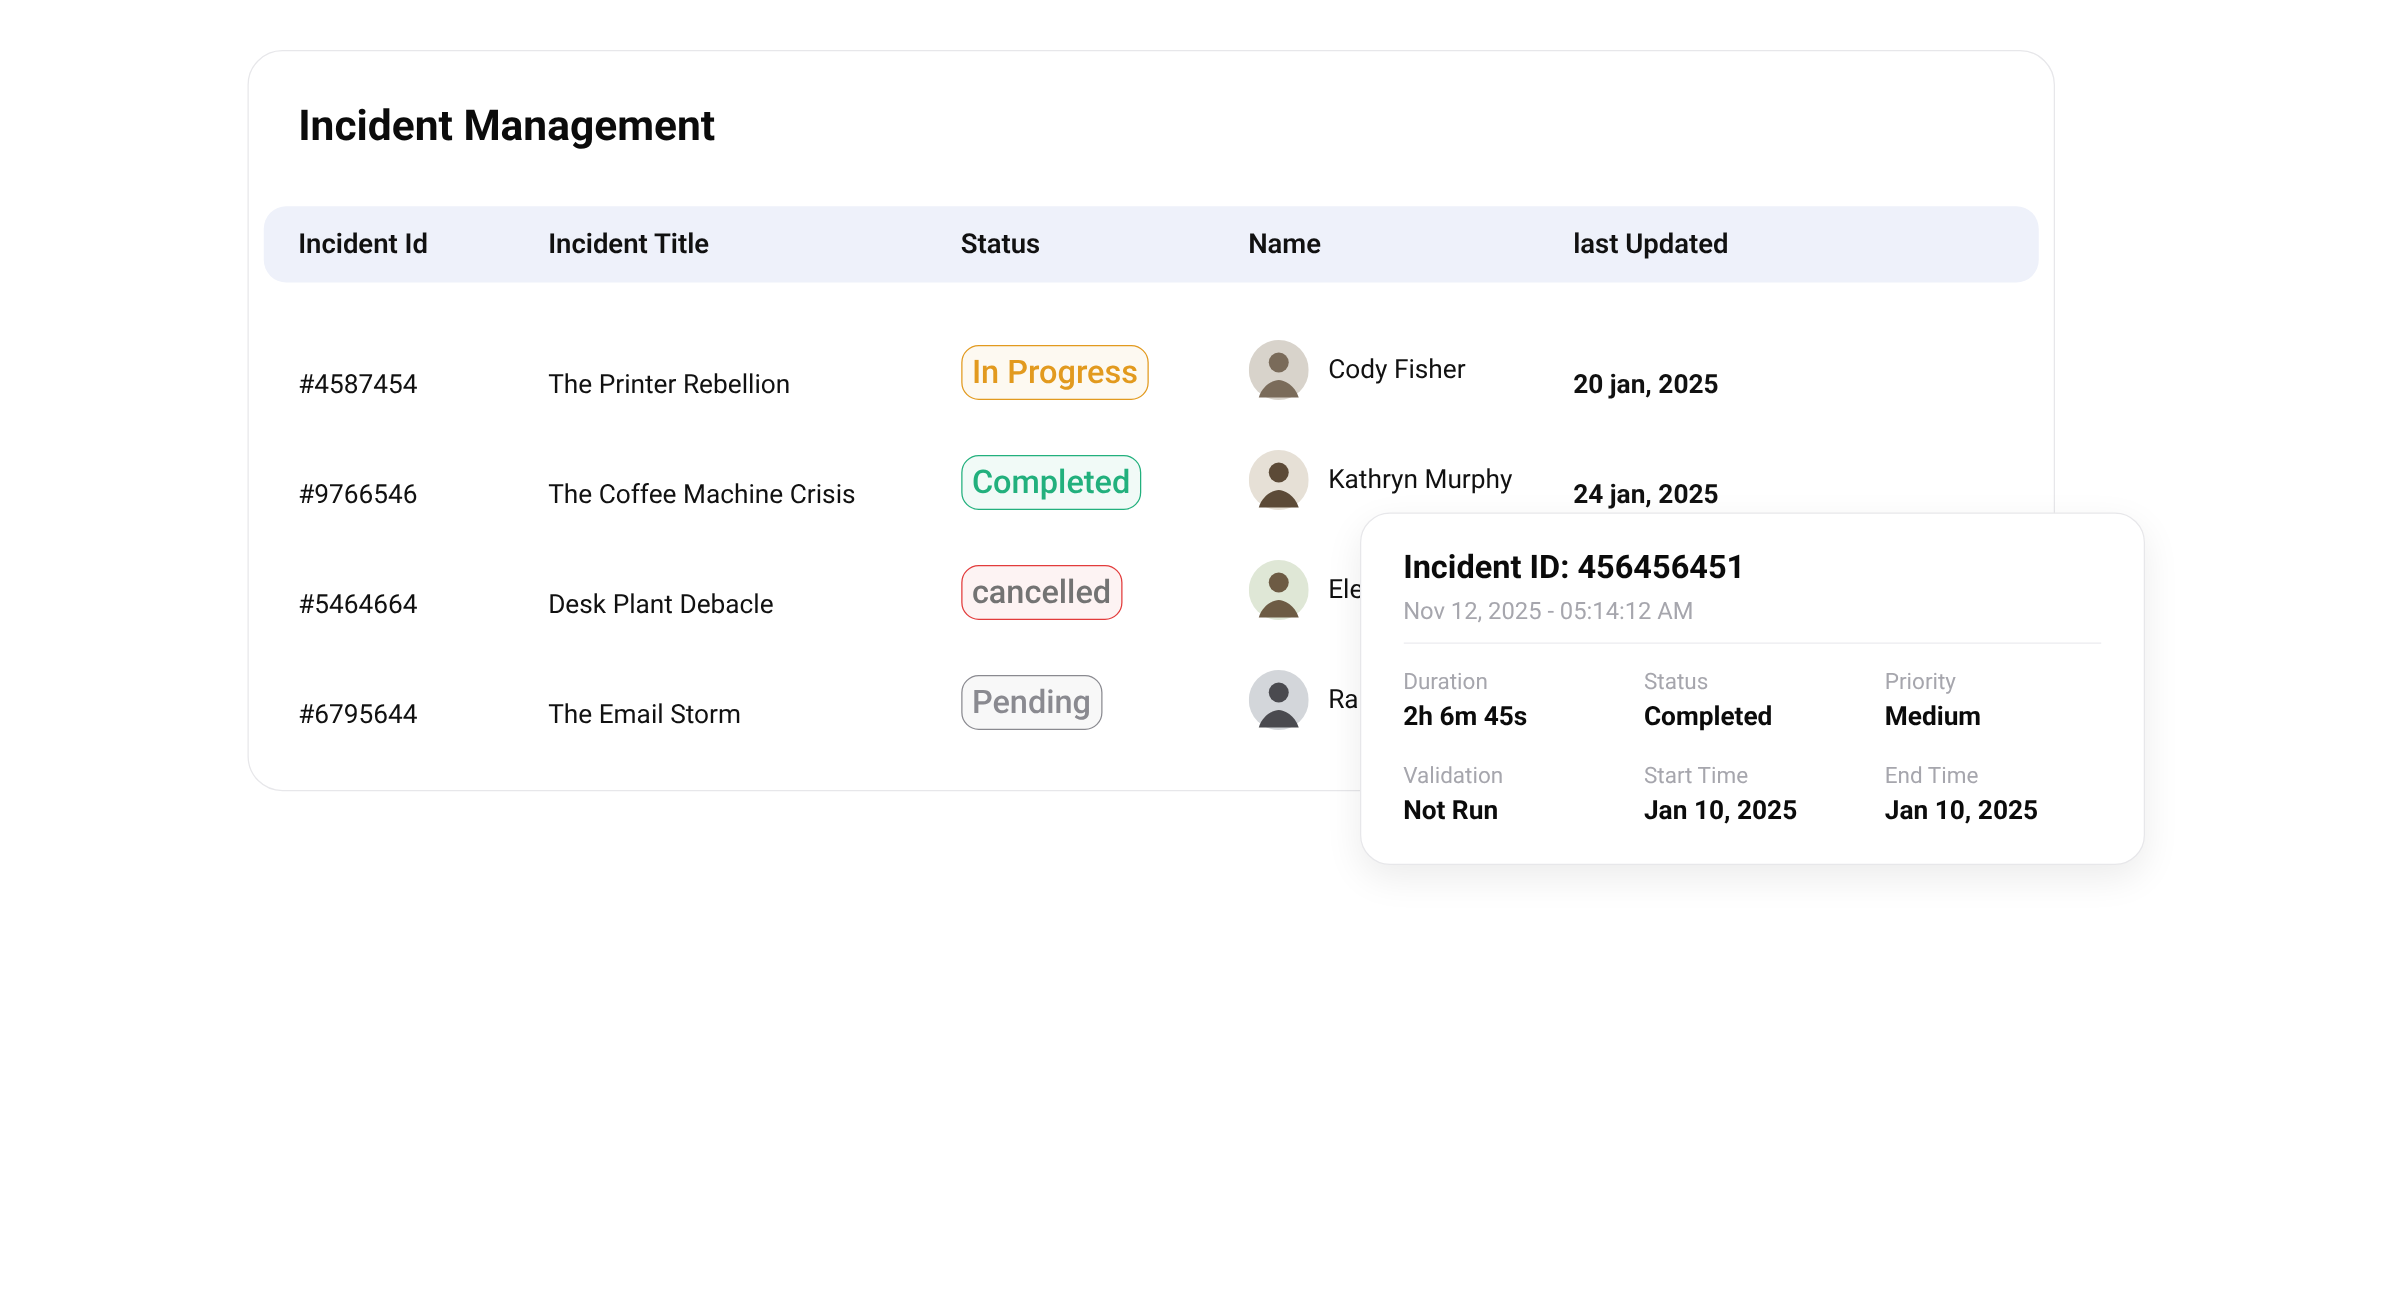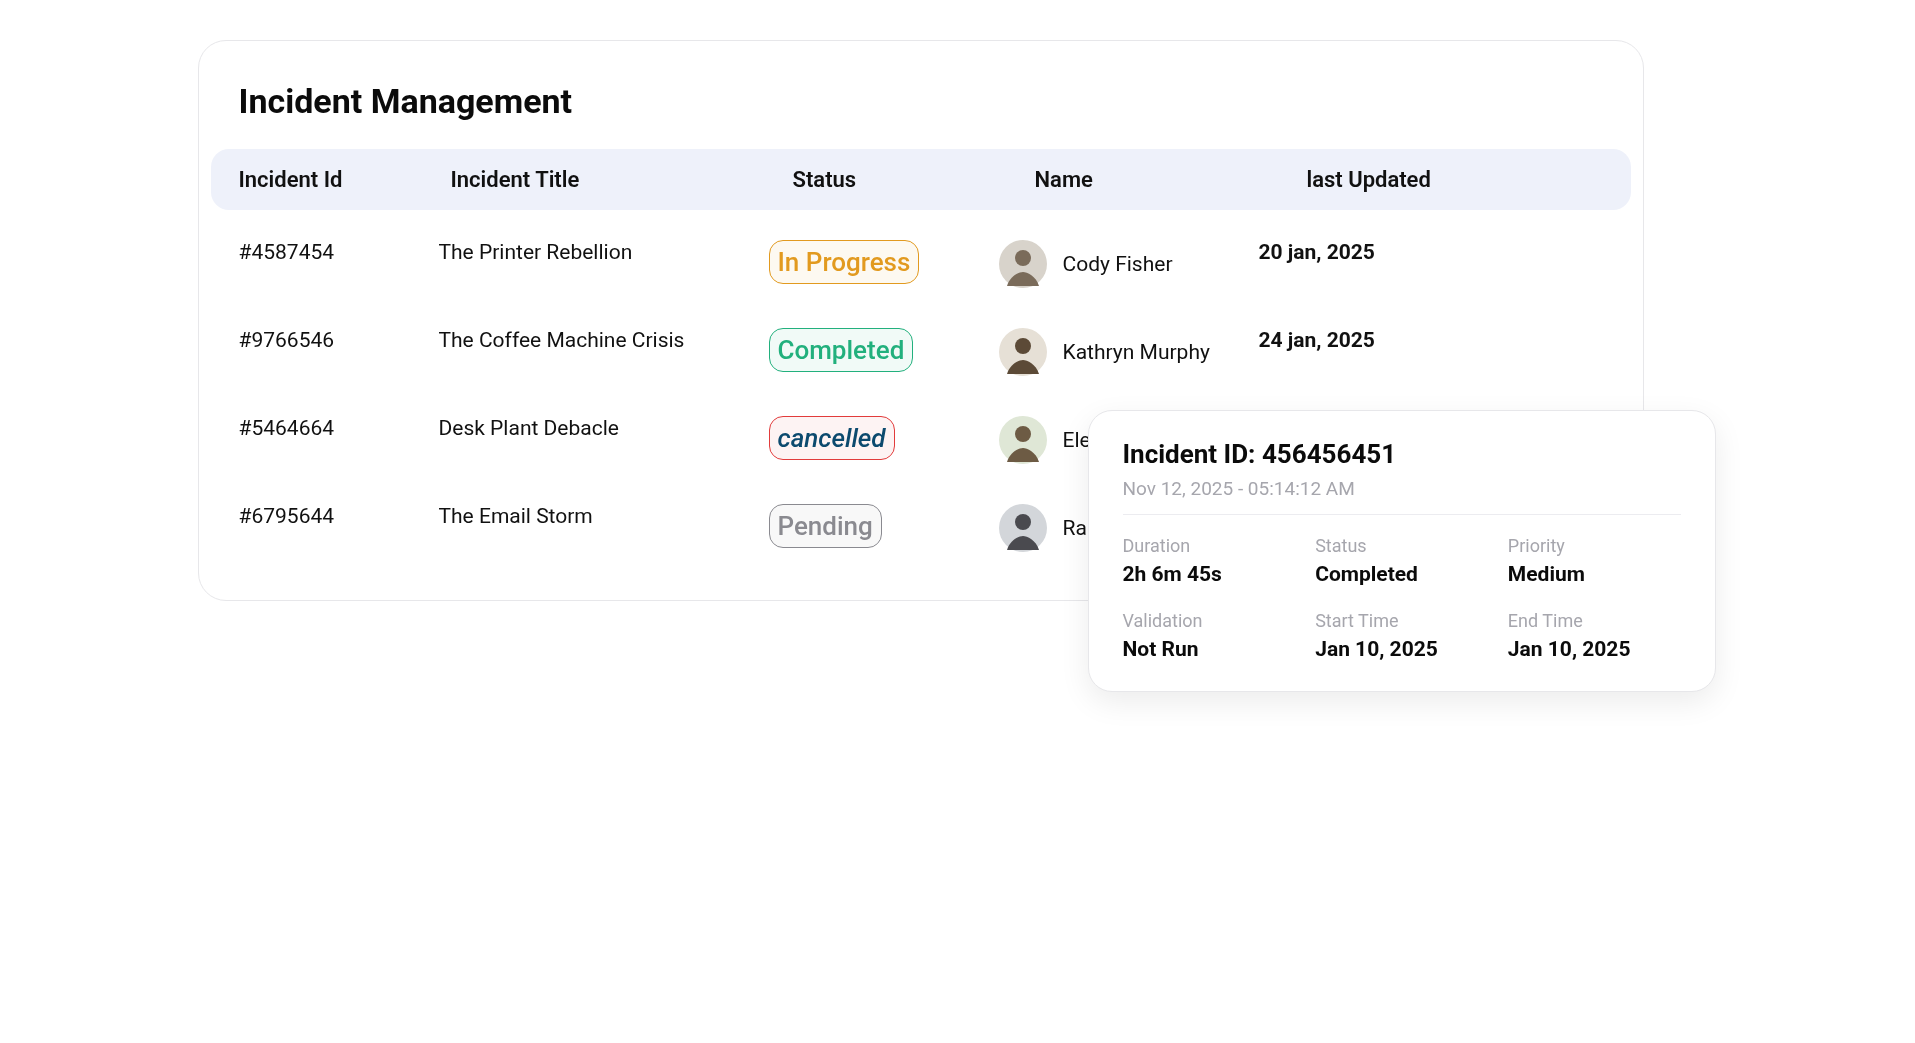--- a/index.html
+++ b/index.html
@@ -31,41 +31,40 @@
   }
   .main-title {
     font-size: 34px;
     font-weight: 700;
     color: #0b0b0b;
     padding: 0 40px 28px 40px;
   }
   .table-header {
     background: #eef1fa;
     border-radius: 18px;
-    margin: 0 12px;
+    margin: 16px 12px;
     display: flex;
     align-items: center;
     padding: 18px 28px;
-    gap: 12px;
   }
   .table-header span {
     font-size: 22px;
     font-weight: 600;
     color: #111;
   }
   .col-id    { width: 200px; }
   .col-title { width: 330px; }
   .col-status{ width: 230px; }
   .col-name  { width: 260px; display:flex; align-items:center; gap:16px; }
   .col-upd   { width: 180px; font-weight: bold; }
 
   .table-body { padding: 10px 12px 0 12px; }
   .row {
     display: flex;
-    align-items: flex-start;
+    align-items: flex-end;
     padding: 20px 28px;
   }
   .row .cell { font-size: 21px; color: #111; }
 
   .status-pill {
     display: inline-block;
     border: 1.5px solid;
     border-radius: 14px;
     padding: 8px 8px;
     font-size: 26px;
@@ -165,21 +164,21 @@
           </span>
           <span>Kathryn Murphy</span>
         </div>
         <div class="cell col-upd">24 jan, 2025</div>
       </div>
 
       <div class="row">
         <div class="cell col-id">#5464664</div>
         <div class="cell col-title">Desk Plant Debacle</div>
         <div class="cell col-status">
-          <span class="status-pill" style="color:#0c4a6e;border-color:#e23b3b;background:#e23b3b10;font-style:italic;">cancelled</span>
+          <span class="status-pill" style="color:#737373;border-color:#e23b3b;background:#e23b3b10;">cancelled</span>
         </div>
         <div class="cell col-name">
           <span class="avatar">
             <svg viewBox="0 0 48 48">
                 <circle cx="24" cy="24" r="24" fill="#dfe7d6"></circle>
                 <circle cx="24" cy="18" r="8" fill="#6d5b44"></circle>
                 <path d="M8 46c3-10 12-14 16-14s13 4 16 14" fill="#6d5b44"></path>
               </svg>
           </span>
           <span>Eleanor Pena</span>

